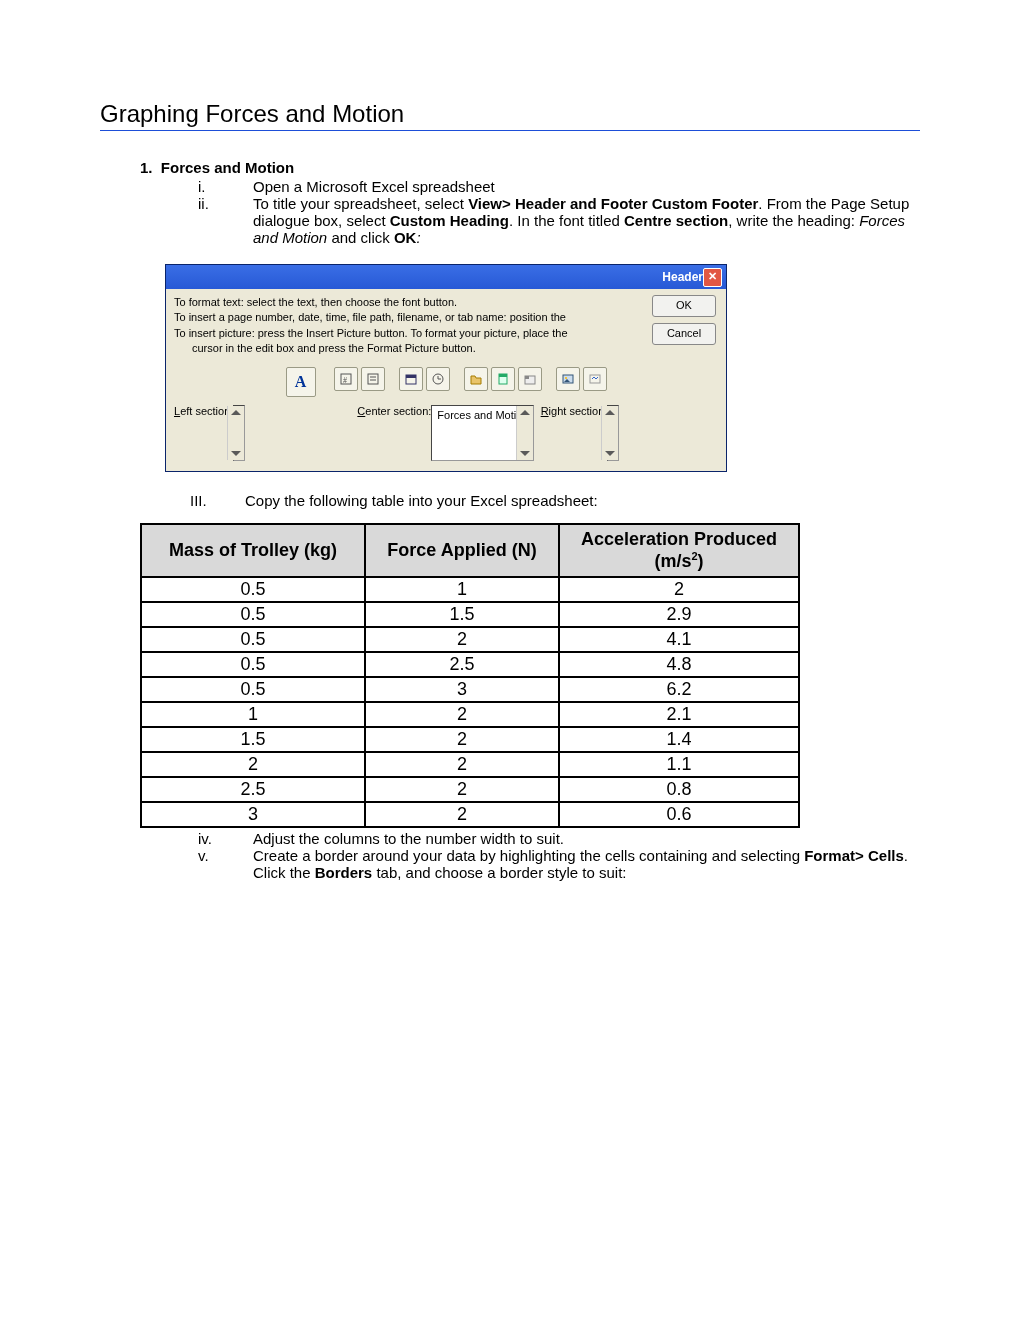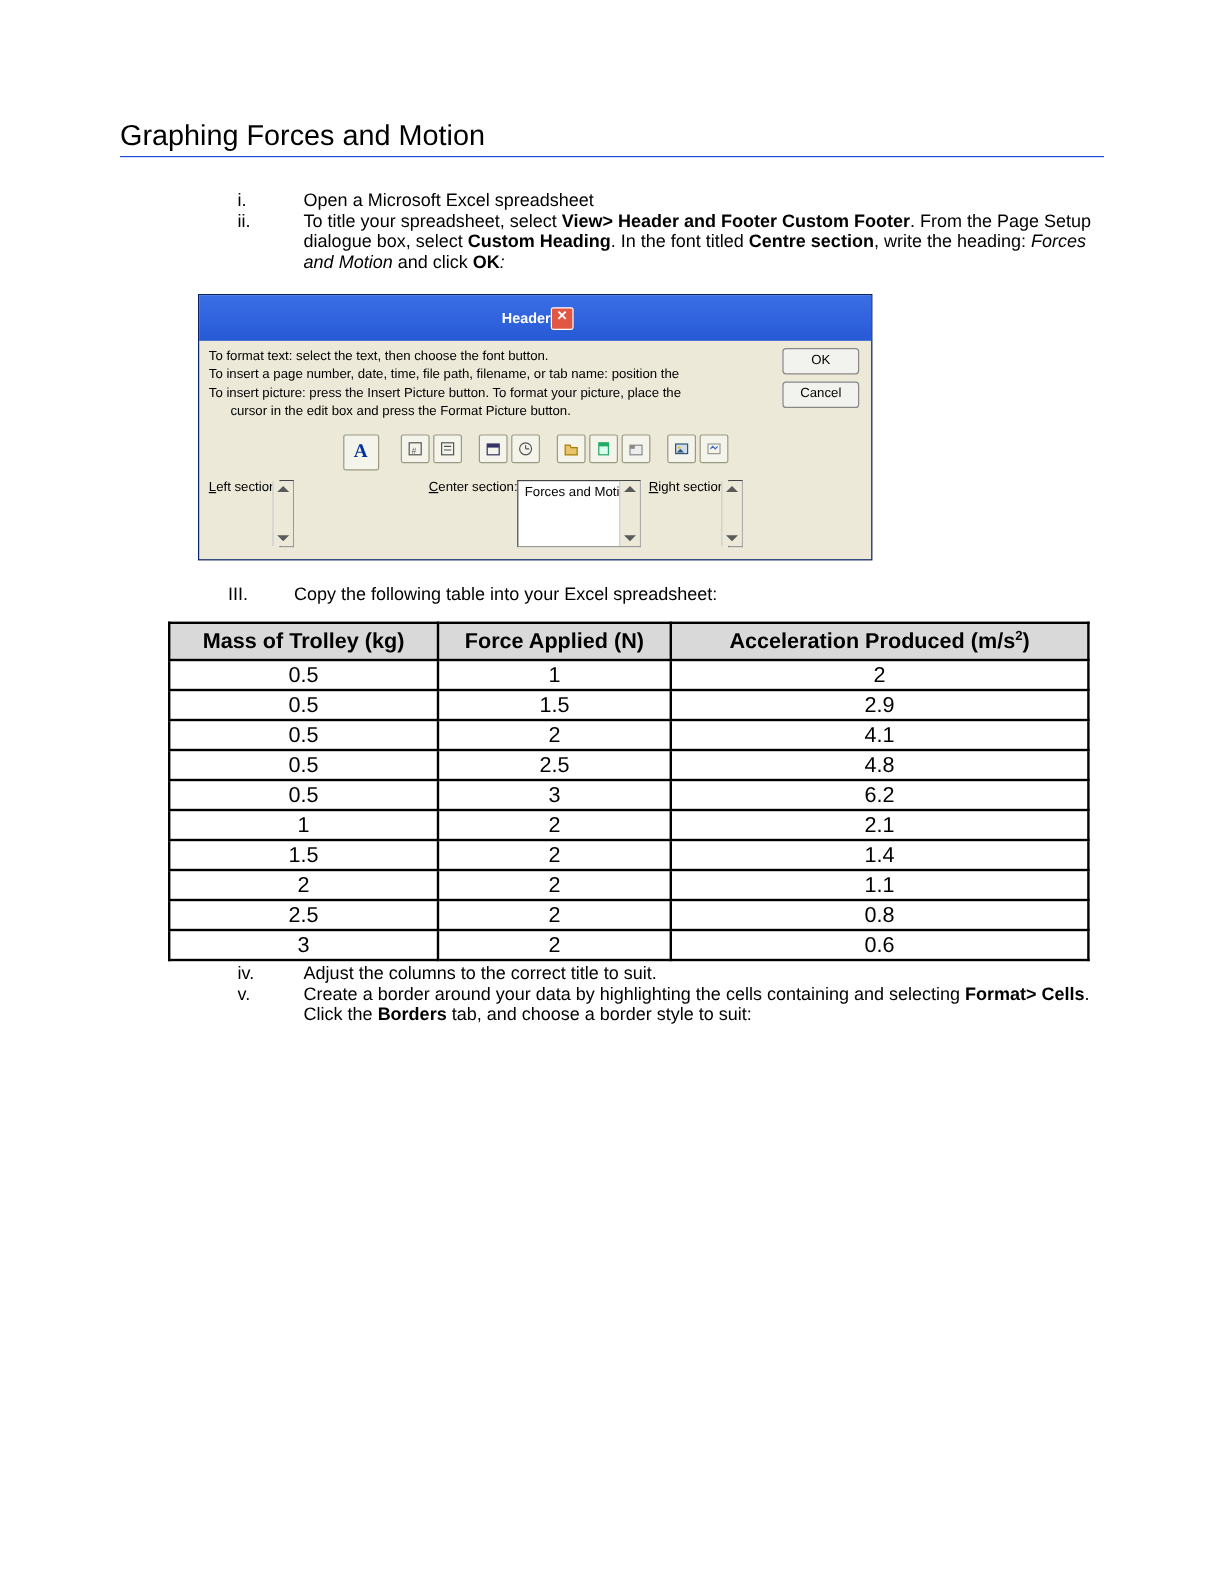--- a/index.html
+++ b/index.html
@@ -45,28 +45,28 @@
   .indent-sub { padding-left: 50px; }
   .dlg {
     margin: 18px 0 18px 25px;
     width: 560px;
     border: 1px solid #0a246a;
     background: #ece9d8;
     font-family: Tahoma, Arial, sans-serif;
     font-size: 11px;
   }
   .dlg-title {
-    height: 38px;
+    height: 24px;
     background: linear-gradient(to bottom, #3a6ee5, #2759d6);
     color: #fff;
     font-weight: bold;
     font-size: 12px;
     display: flex;
     align-items: center;
-    justify-content: center;
+    justify-content: flex-end;
     padding: 0 4px 0 8px;
   }
   .dlg-close {
     width: 17px; height: 17px;
     background: #e25743;
     border: 1px solid #fff;
     border-radius: 2px;
     color: #fff;
     font-size: 11px;
     text-align: center;
@@ -148,21 +148,21 @@
     border-left: 5px solid transparent;
     border-right: 5px solid transparent;
   }
   .sec-scroll::before { top: 4px; border-bottom: 5px solid #5a5a5a; }
   .sec-scroll::after { bottom: 4px; border-top: 5px solid #5a5a5a; }
 
   .intro-III { margin: 20px 0 14px 0; }
 
   table.data {
     border-collapse: collapse;
-    width: 768px;
+    width: 660px;
     margin-left: 0px;
     font-size: 18px;
   }
   table.data th {
     background: #d9d9d9;
     border: 2px solid #000;
     padding: 4px 6px;
     font-weight: bold;
     font-size: 18px;
     text-align: center;
@@ -179,20 +179,23 @@
 </style>
 </head>
 <body>
 
 <div class="page">
 
   <div class="doc-title">Graphing Forces and Motion</div>
 
   <div class="body">
 
+    <div class="sec-heading">
+      <span>1.</span>&nbsp;&nbsp;<span>Forces and Motion</span>
+    </div>
 
     <div class="indent-sub">
       <div class="ord-row roman">
         <div class="ord-num">i.</div>
         <div class="ord-text">Open a Microsoft Excel spreadsheet</div>
       </div>
       <div class="ord-row roman">
         <div class="ord-num">ii.</div>
         <div class="ord-text">
           <span>To title your spreadsheet, select </span><b>View&gt; Header and Footer Custom Footer</b><span>. From the Page Setup dialogue box, select </span><b>Custom Heading</b><span>. In the font titled </span><b>Centre section</b><span>, write the heading: </span><i>Forces and Motion</i><span> and click </span><b>OK</b><i>:</i>
@@ -377,21 +380,21 @@
             <td>3</td>
             <td>2</td>
             <td>0.6</td>
           </tr>
         </tbody>
     </table>
 
     <div class="indent-sub post-list">
       <div class="ord-row roman">
         <div class="ord-num">iv.</div>
-        <div class="ord-text">Adjust the columns to the correct title to suit.</div>
+        <div class="ord-text">Adjust the columns to the number width to suit.</div>
       </div>
       <div class="ord-row roman">
         <div class="ord-num">v.</div>
         <div class="ord-text">
           <span>Create a border around your data by highlighting the cells containing and selecting </span><b>Format&gt; Cells</b><span>. Click the  </span><b>Borders</b><span> tab, and choose a border style to suit:</span>
         </div>
       </div>
     </div>
 
   </div>

